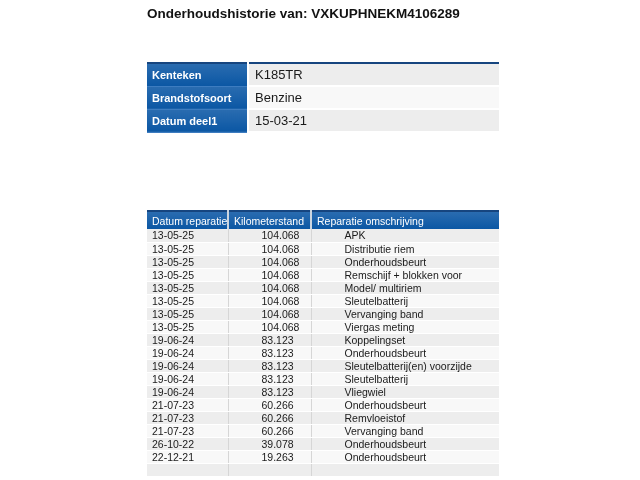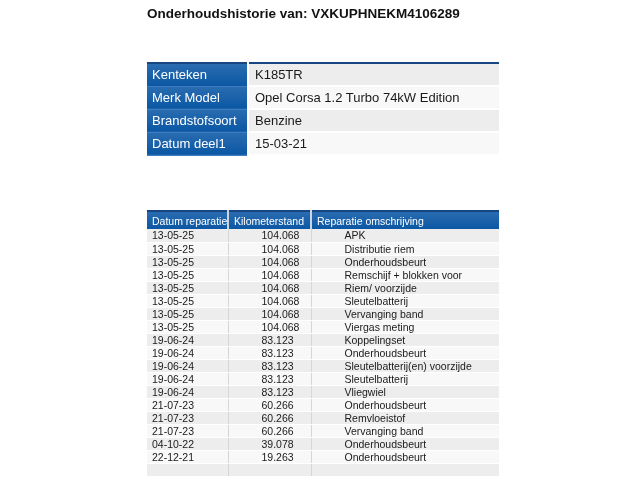--- a/index.html
+++ b/index.html
@@ -33,22 +33,22 @@
     top: 62px;
     width: 352px;
     border-collapse: collapse;
     table-layout: fixed;
     border-top: 2px solid #16457f;
   }
   .info-table th {
     width: 101px;
     background: linear-gradient(#2a6cb0, #0b57a4);
     color: #ffffff;
-    font-size: 13px;
-    font-weight: normal;
+    font-size: 11px;
+    font-weight: bold;
     text-align: left;
     vertical-align: middle;
     height: 21px;
     padding: 0 0 0 5px;
     border-bottom: 1px solid #3d7cc0;
     white-space: nowrap;
     overflow: hidden;
   }
   .info-table td {
     background: #ededed;
@@ -112,24 +112,20 @@
 
   <table class="info-table">
     <colgroup>
       <col style="width:101px">
         <col>
     </colgroup>
     <tbody>
         <tr>
           <th>Kenteken</th>
           <td>K185TR</td>
-        </tr>
-        <tr>
-          <th>Merk Model</th>
-          <td>Opel Corsa 1.2 Turbo 74kW Edition</td>
         </tr>
         <tr>
           <th>Brandstofsoort</th>
           <td>Benzine</td>
         </tr>
         <tr>
           <th>Datum deel1</th>
           <td>15-03-21</td>
         </tr>
       </tbody>
@@ -165,21 +161,21 @@
           <td>Onderhoudsbeurt</td>
         </tr>
         <tr>
           <td>13-05-25</td>
           <td>104.068</td>
           <td>Remschijf + blokken voor</td>
         </tr>
         <tr>
           <td>13-05-25</td>
           <td>104.068</td>
-          <td>Riem/ voorzijde</td>
+          <td>Model/ multiriem</td>
         </tr>
         <tr>
           <td>13-05-25</td>
           <td>104.068</td>
           <td>Sleutelbatterij</td>
         </tr>
         <tr>
           <td>13-05-25</td>
           <td>104.068</td>
           <td>Vervanging band</td>
@@ -223,21 +219,21 @@
           <td>21-07-23</td>
           <td>60.266</td>
           <td>Remvloeistof</td>
         </tr>
         <tr>
           <td>21-07-23</td>
           <td>60.266</td>
           <td>Vervanging band</td>
         </tr>
         <tr>
-          <td>04-10-22</td>
+          <td>26-10-22</td>
           <td>39.078</td>
           <td>Onderhoudsbeurt</td>
         </tr>
         <tr>
           <td>22-12-21</td>
           <td>19.263</td>
           <td>Onderhoudsbeurt</td>
         </tr>
         <tr>
           <td></td>

